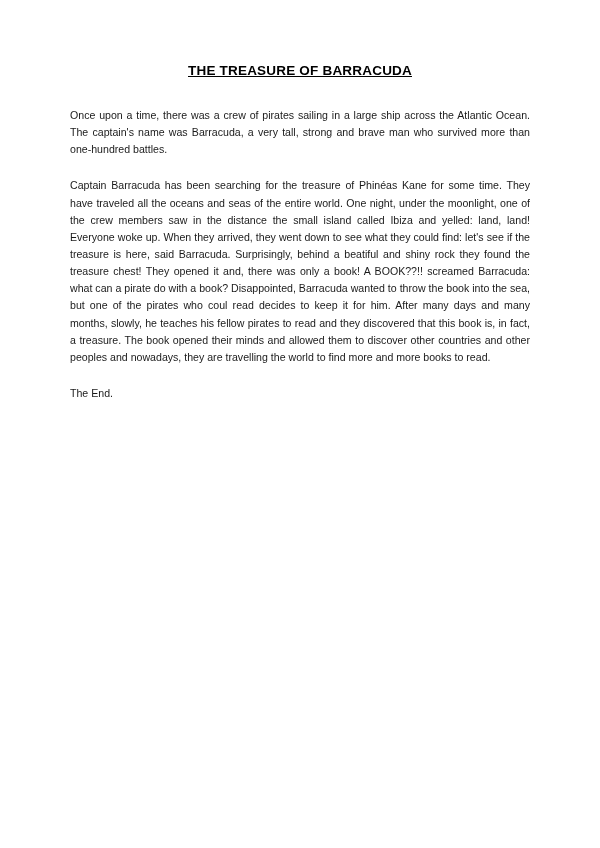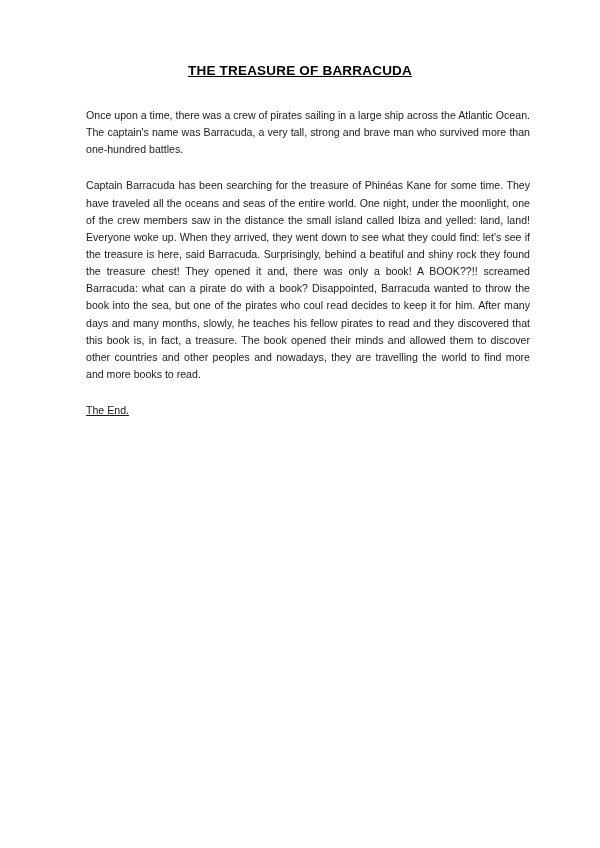--- a/index.html
+++ b/index.html
@@ -29,26 +29,25 @@
     text-decoration: underline;
     letter-spacing: 0.2px;
     margin: 0 0 26px 0;
     line-height: 1.4;
   }
   .para {
     font-size: 10.6px;
     line-height: 1.62;
     text-align: justify;
     text-justify: inter-word;
-    margin: 0 0 19px 16px;
+    margin: 0 0 19px 0;
     color: #1a1a1a;
   }
   .para:last-child {
     margin-bottom: 0;
-    text-decoration: underline;
   }
   .para-closing {
     text-align: left;
   }
 </style>
 </head>
 <body>
 
 <div class="page">
   <h1 class="doc-title">THE TREASURE OF BARRACUDA</h1>

